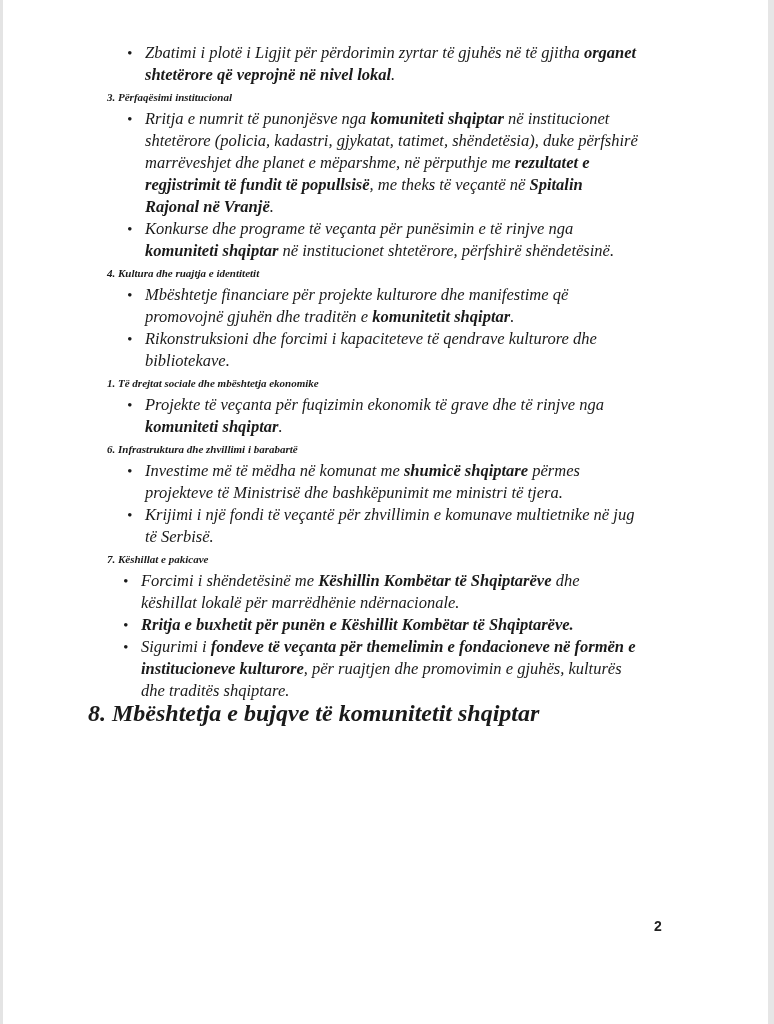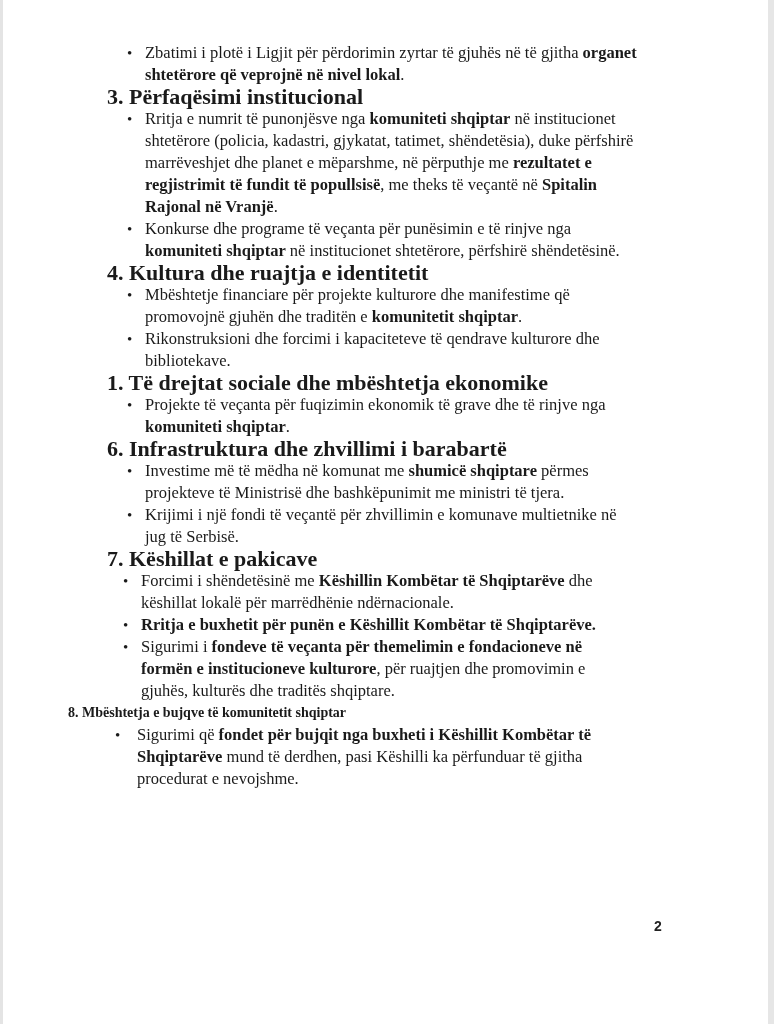--- a/index.html
+++ b/index.html
@@ -6,27 +6,27 @@
   body {
     width: 774px; height: 1024px; overflow: hidden;
     background: #ffffff;
     font-family: "Liberation Serif", "DejaVu Serif", serif;
     color: #1a1a1a;
     position: relative;
   }
   .edge-left { position: absolute; left: 0; top: 0; width: 3px; height: 1024px; background: #e4e4e4; }
   .edge-right { position: absolute; right: 0; top: 0; width: 6px; height: 1024px; background: #e6e6e6; }
   .page { position: absolute; left: 0; top: 0; width: 774px; height: 1024px; }
-  .list-top { position: absolute; left: 0; top: 42px; width: 774px; }
+  .list-top { position: absolute; left: 0; top: 42px; width: 774px; font-style: italic; }
   .section { margin: 0; }
   .heading {
-    font-weight: bold; font-size: 22px; line-height: 22px;
+    font-weight: bold; font-size: 11px; line-height: 22px;
     margin-left: 107px; white-space: nowrap;
   }
-  .heading.big { font-size: 14px; margin-left: 68px; }
+  .heading.big { font-size: 24px; margin-left: 88px; }
   ul.items { list-style: none; margin: 0; padding: 0; }
   li.item {
     position: relative; font-size: 16.5px; line-height: 22px;
     margin-left: 145px; width: 495px;
   }
   li.item::before {
     content: "\2022"; position: absolute; left: -18px; top: 0; font-size: 15px;
   }
   .sec-8 li.item { margin-left: 137px; width: 500px; }
   .sec-8 li.item::before { left: -22px; }
@@ -85,20 +85,17 @@
       <div class="heading">7. Këshillat e pakicave</div>
       <ul class="items">
         <li class="item"><span>Forcimi i shëndetësinë me </span><b>Këshillin Kombëtar të Shqiptarëve</b><span> dhe këshillat lokalë për marrëdhënie ndërnacionale.</span></li>
         <li class="item"><b>Rritja e buxhetit për punën e Këshillit Kombëtar të Shqiptarëve.</b></li>
         <li class="item"><span>Sigurimi i </span><b>fondeve të veçanta për themelimin e fondacioneve në formën e institucioneve kulturore</b><span>, për ruajtjen dhe promovimin e gjuhës, kulturës dhe traditës shqiptare.</span></li>
       </ul>
     </div>
 
     <div class="section sec-8">
       <div class="heading big">8. Mbështetja e bujqve të komunitetit shqiptar</div>
-      <ul class="items">
-        <li class="item"><span>Sigurimi që </span><b>fondet për bujqit nga buxheti i Këshillit Kombëtar të Shqiptarëve</b><span> mund të derdhen, pasi Këshilli ka përfunduar të gjitha procedurat e nevojshme.</span></li>
-      </ul>
     </div>
   </div>
 
   <div class="page-num">2</div>
 </div>
 
 </body></html>

